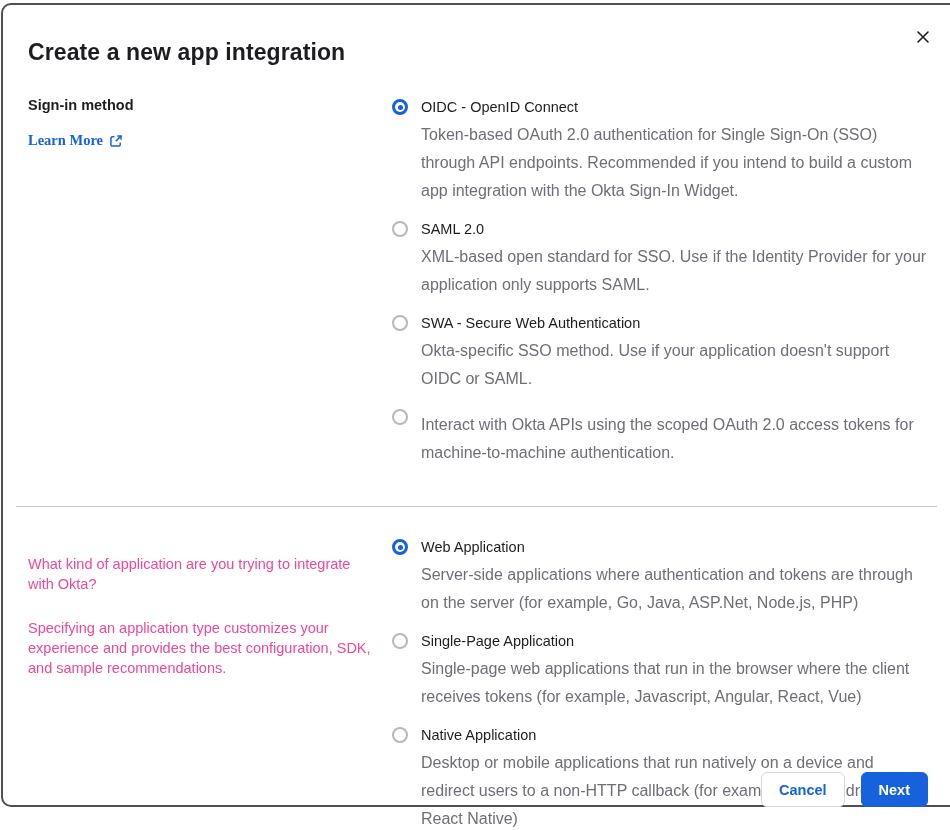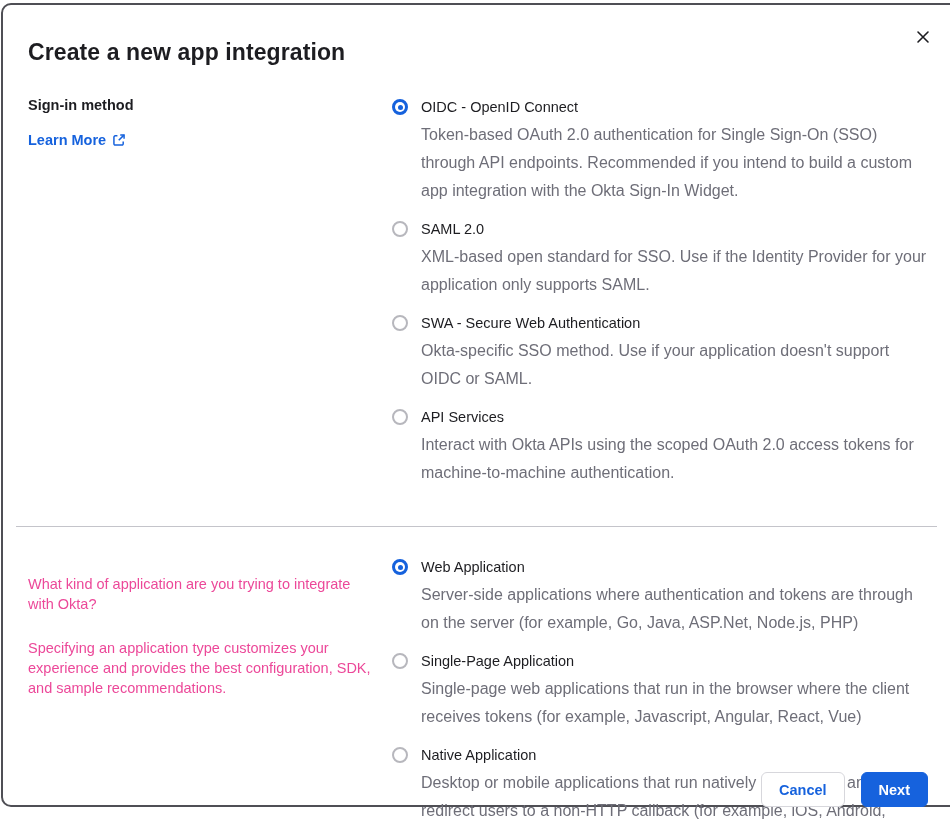--- a/index.html
+++ b/index.html
@@ -48,20 +48,21 @@
   .learn-more {
     display: inline-flex;
     align-items: center;
     gap: 6px;
     margin-top: 19px;
     font-size: 14.5px;
     font-weight: 700;
     color: #1662dd;
     text-decoration: none;
     cursor: pointer;
+    font-family: Liberation Serif, serif;
   }
 
   .left-col p {
     font-size: 14.5px;
     line-height: 20px;
     color: #ec4899;
     max-width: 348px;
     margin-top: 17px;
   }
   .left-col p + p { margin-top: 24px; }
@@ -187,21 +188,20 @@
     <span class="radio"></span>
     <span class="opt-text">
       <span class="opt-label">SWA - Secure Web Authentication</span>
       <span class="opt-desc">Okta-specific SSO method. Use if your application doesn't support OIDC or SAML.</span>
     </span>
   </label>
 
   <label class="option">
     <span class="radio"></span>
     <span class="opt-text">
-      <span class="opt-label">API Services</span>
       <span class="opt-desc">Interact with Okta APIs using the scoped OAuth 2.0 access tokens for machine-to-machine authentication.</span>
     </span>
   </label>
 </div>
   </section>
 
   <hr class="divider">
 
   <section class="section">
     <div class="left-col">

